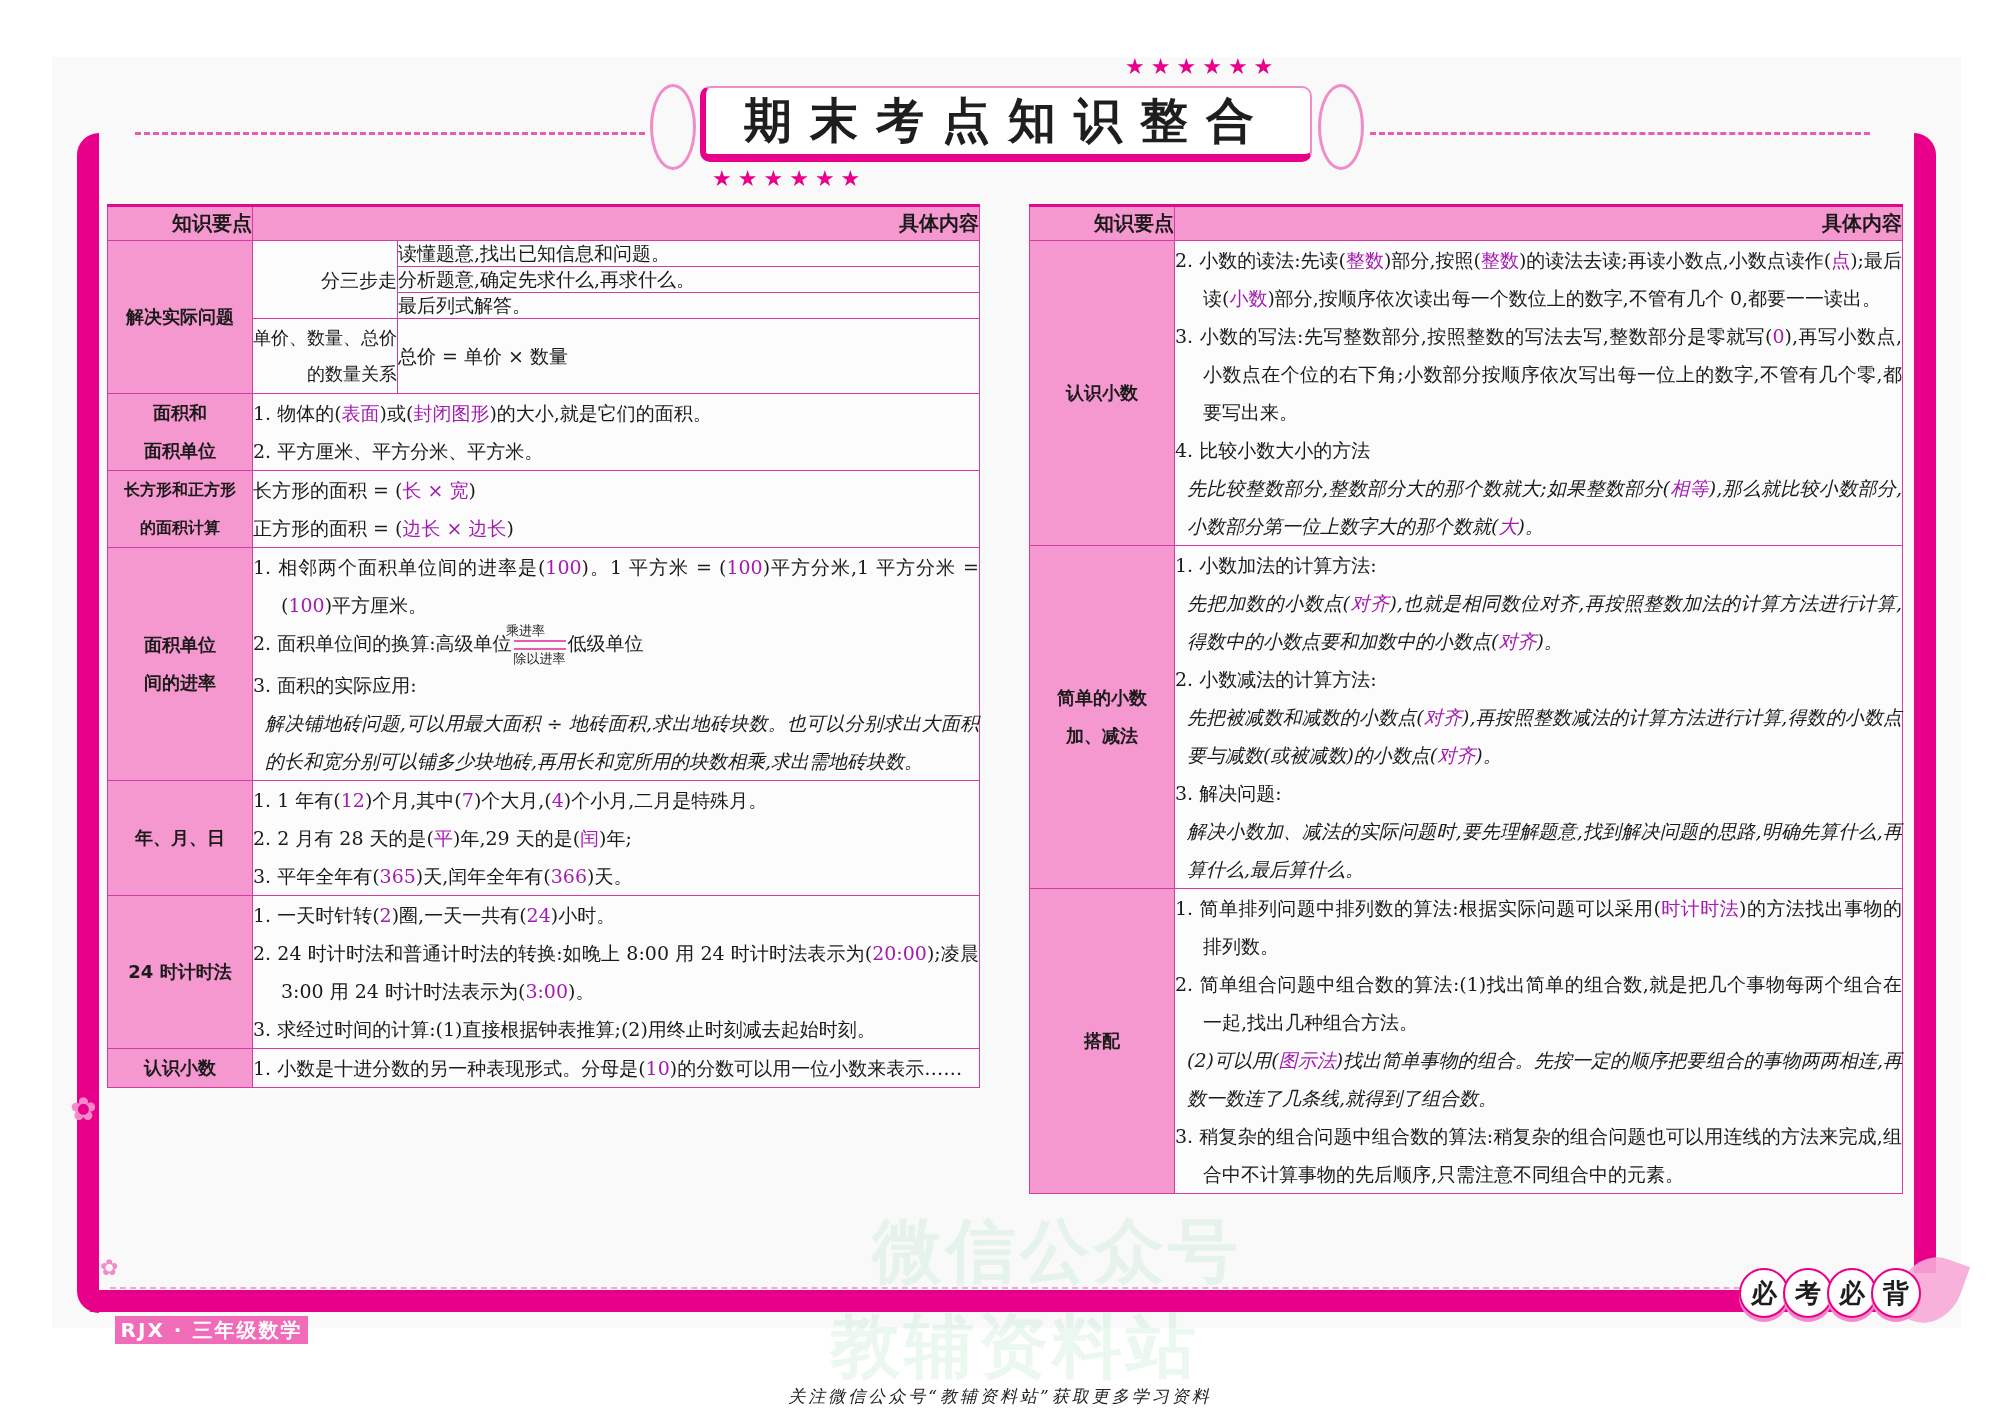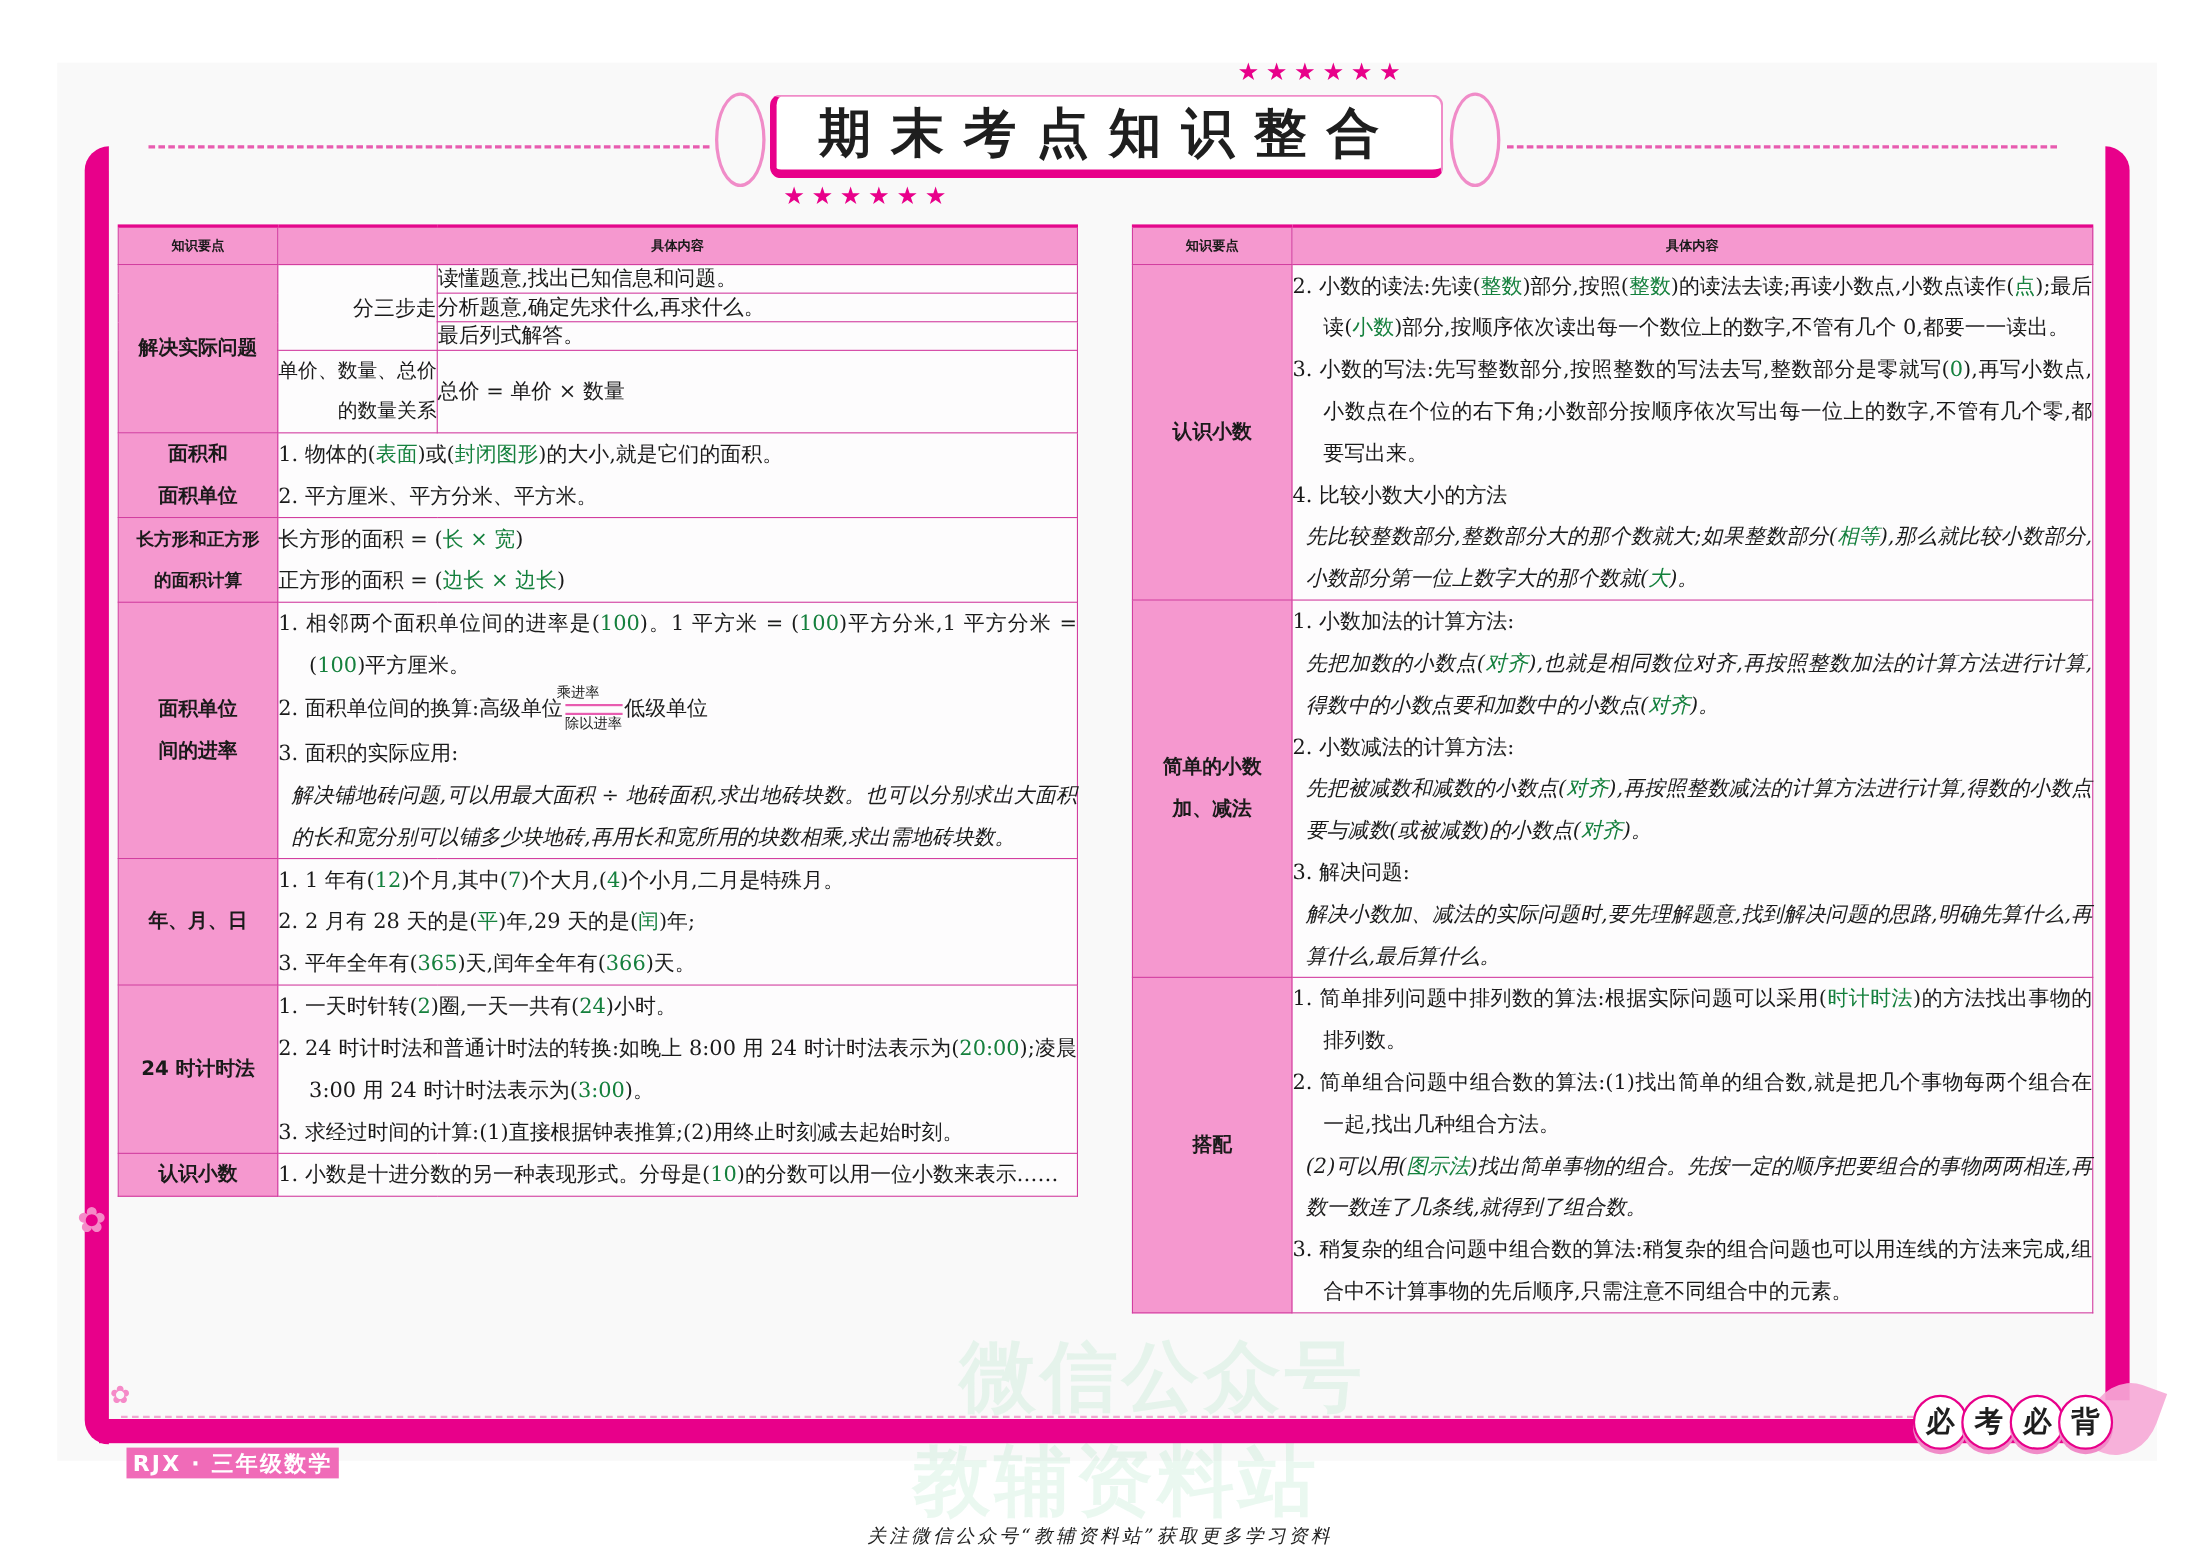--- a/index.html
+++ b/index.html
@@ -16,29 +16,29 @@
   .title-box { position:absolute; left:700px; top:86px; width:612px; height:76px; background:#fff;
                border:2px solid #f08cc8; border-bottom:8px solid #e8008a; border-left:6px solid #e8008a;
                border-radius:10px; display:flex; align-items:center; justify-content:center; box-sizing:border-box; }
   .title-text { font-family:"DejaVu Sans", "Liberation Sans", sans-serif; font-weight:bold; font-size:48px;
                 letter-spacing:18px; color:#1e1e1e; }
   .stars { position:absolute; color:#e8008a; font-size:22px; letter-spacing:6px; font-family:"DejaVu Sans", sans-serif; }
   .swirl { position:absolute; width:40px; height:80px; border:3px solid #f08cc8; border-radius:50%; }
   table.kt { position:absolute; border-collapse:collapse; background:#fdfcfd; table-layout:fixed; }
   table.kt td, table.kt th { border:1.5px solid #d23ea0; padding:0; vertical-align:middle; }
   table.kt th { background:#f598cf; font-family:"DejaVu Sans", "Liberation Sans", sans-serif; font-weight:bold;
-                font-size:12px; height:33px; border-top:3px solid #e4088c; }
+                font-size:20px; height:33px; border-top:3px solid #e4088c;text-align:right; }
   td.key { background:#f598cf; text-align:center; font-family:"DejaVu Sans", "Liberation Sans", sans-serif;
            font-weight:bold; font-size:18px; line-height:38px; }
   td.sub { text-align:right; font-size:19px; line-height:38px; }
   td.content { font-size:19px; line-height:38px; padding:4px 8px 4px 8px; text-align:justify; }
   .line { display:block; }
   .item { display:block; padding-left:28px; text-indent:-28px; }
   .indent { display:block; padding-left:12px;font-style:italic; }
-  .hl { color:#15803d; }
+  .hl { color:#a21caf; }
   .arrow-wrap { display:inline-block; vertical-align:middle; text-align:center; font-size:13px; line-height:14px;
                 margin:0 2px; }
   .arrow-wrap .bar { display:block; height:6px; border-top:2px solid #e85cb0; border-bottom:2px solid #e85cb0; margin:2px 0; }
   .label-rjx { position:absolute; left:115px; top:1284px; width:193px; height:28px; background:#f06bb8;
                color:#fff; font-family:"DejaVu Sans", sans-serif; font-weight:bold; font-size:20px; line-height:28px;
                text-align:center; letter-spacing:2px;margin-top:32px; }
   .badge { position:absolute; left:1745px; top:1268px; display:flex; }
   .badge .b { width:46px; height:46px; border-radius:50%; background:#fff; border:2px solid #e8008a;
               margin-left:-6px; text-align:center; line-height:46px; font-family:"DejaVu Sans", sans-serif;
               font-weight:bold; font-size:26px; color:#1e1e1e; box-shadow:0 4px 0 #f08cc8; }

